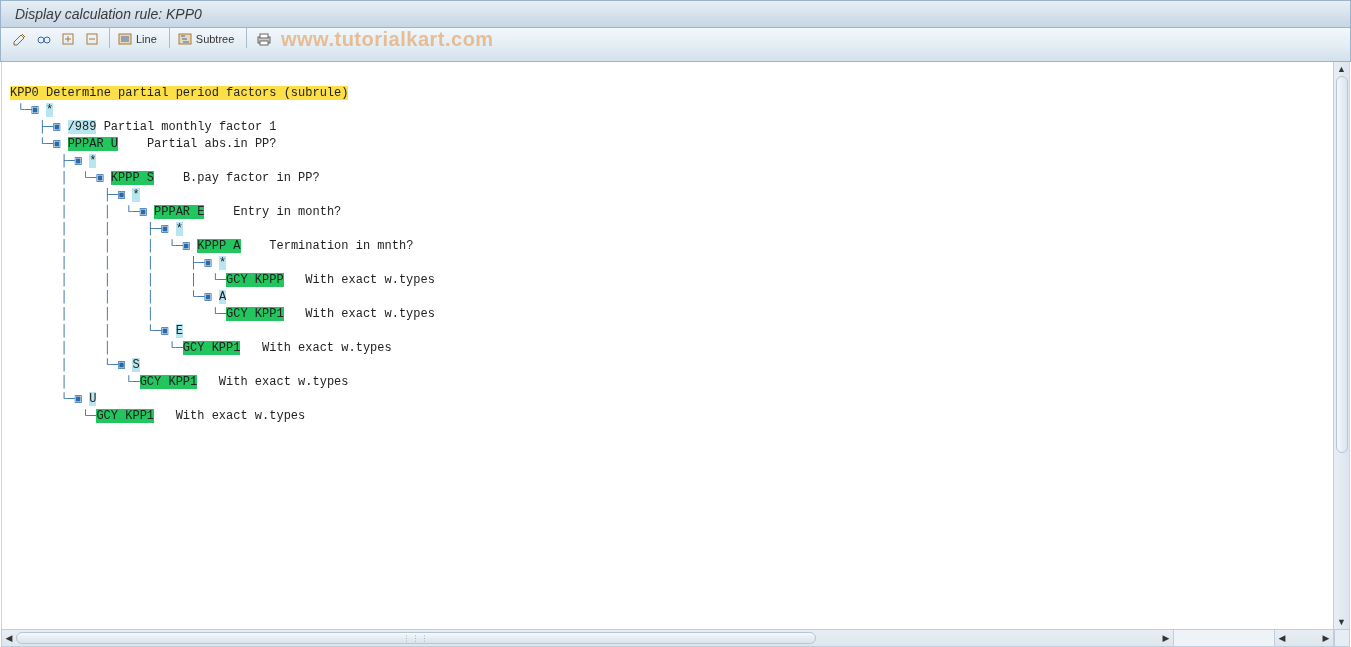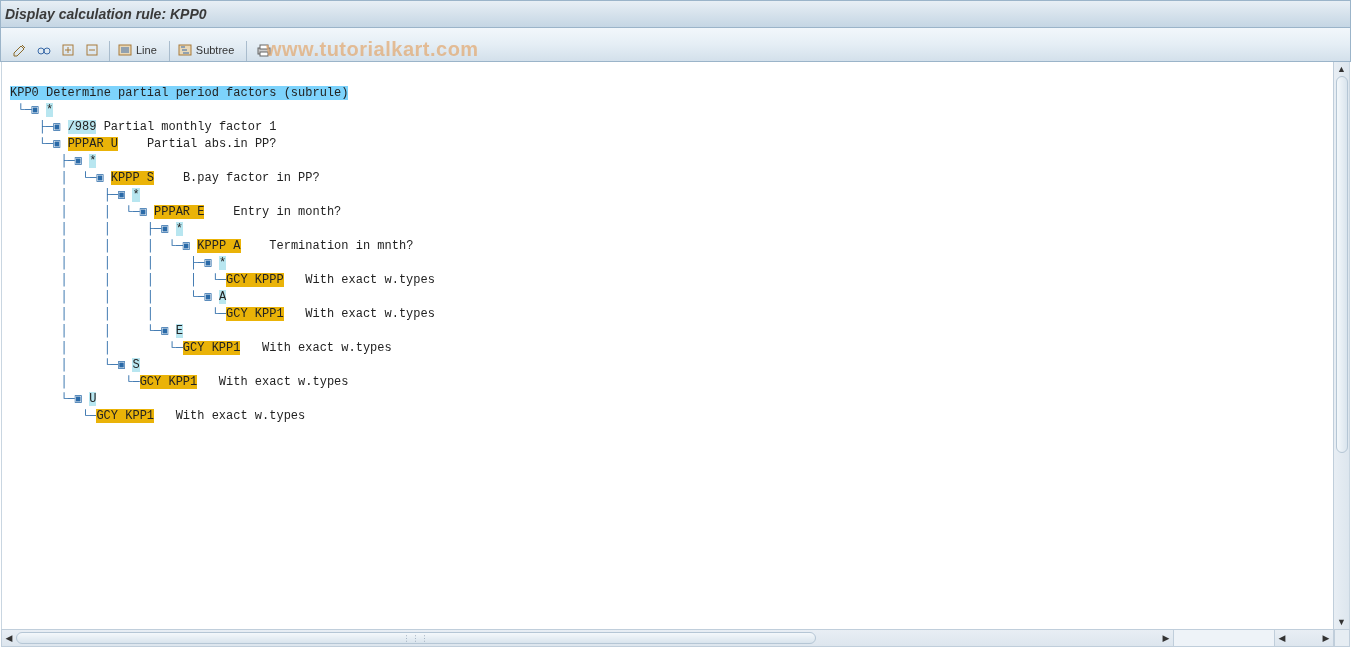--- a/index.html
+++ b/index.html
@@ -11,33 +11,33 @@
       width: 1351px;
       height: 647px;
       position: relative;
     }
     .title-bar {
       background: linear-gradient(to bottom, #e8eff5 0%, #d6e2ec 50%, #c5d6e4 100%);
       height: 28px;
       border: 1px solid #9bb4c9;
       display: flex;
       align-items: center;
-      padding-left: 4px;
-      font-weight: bold;
+      padding-left: 14px;
+      font-weight: normal;
       font-style: italic;
       font-size: 14px;
       color: #3a3a3a;
     }
     .toolbar {
       background: linear-gradient(to bottom, #f2f7fb 0%, #e5eef5 50%, #d3e0eb 100%);
       height: 34px;
       border: 1px solid #9bb4c9;
       border-top: none;
       display: flex;
-      align-items: flex-end;
+      align-items: flex-start;
       padding-left: 8px;
       gap: 2px;
       position: relative;
     }
     .tbtn {
       width: 22px;
       height: 22px;
       display: inline-flex;
       align-items: center;
       justify-content: center;
@@ -56,21 +56,21 @@
       color: #333;
     }
     .sep {
       width: 1px;
       height: 20px;
       background: #a9bccd;
       margin: 0 4px;
     }
     .watermark {
       position: absolute;
-      left: 265px;
+      left: 280px;
       font-size: 20px;
       font-weight: bold;
       color: rgba(227, 166, 108, 0.7);
       letter-spacing: 0.5px;
       pointer-events: none;
     }
     .content-wrap {
       position: relative;
       width: calc(100% - 2px);
       height: calc(100% - 62px - 18px);
@@ -82,23 +82,23 @@
     .content {
       font-family: "Courier New", monospace;
       font-size: 12px;
       line-height: 17px;
       color: #222;
       padding: 6px 8px 6px 8px;
       white-space: pre;
       height: 100%;
       overflow: hidden;
     }
-    .hl-root { background: #7dd3fc; }
+    .hl-root { background: #fde047; }
     .hl-blue { background: #b8e6f0; }
-    .hl-green { background: #eab308; margin-top: 23px; }
+    .hl-green { background: #22c55e; margin-top: 23px; }
     .node-mark { color: #2a6aa8; }
     .vscroll {
       position: absolute;
       right: 0;
       top: 0;
       width: 16px;
       height: 100%;
       background: linear-gradient(to right, #e8eef4, #dde6ee);
       border-left: 1px solid #c0cedb;
       display: flex;

